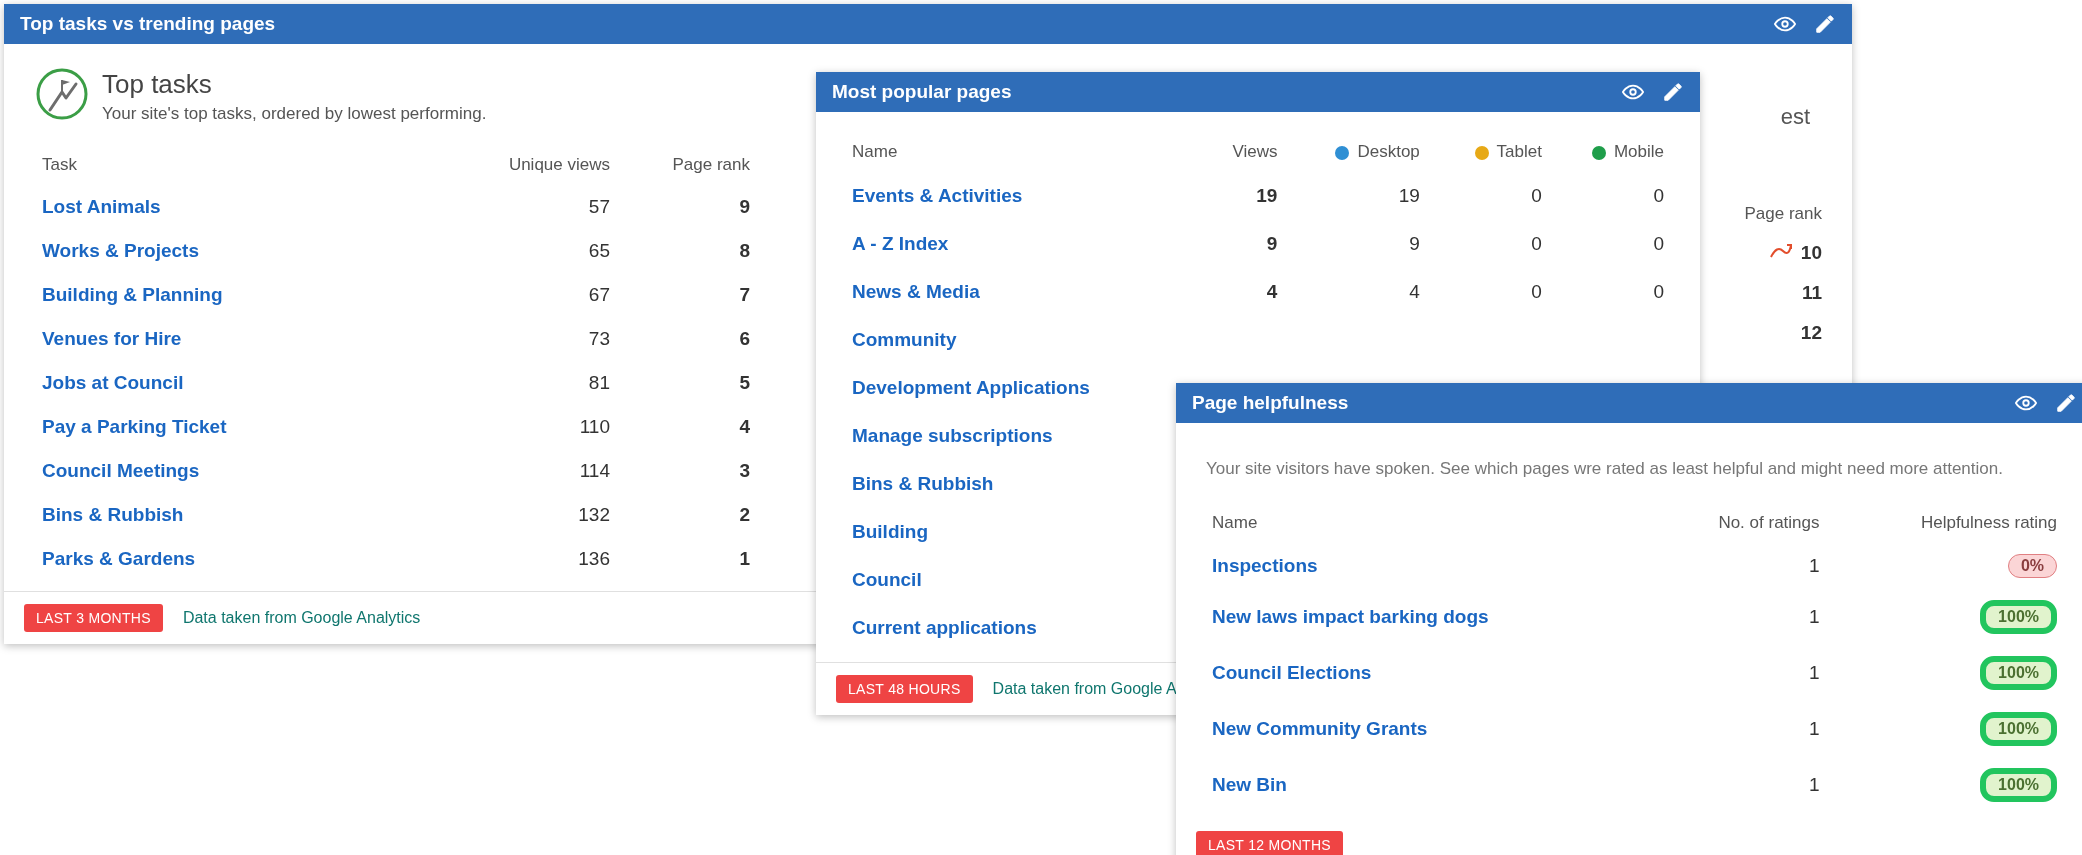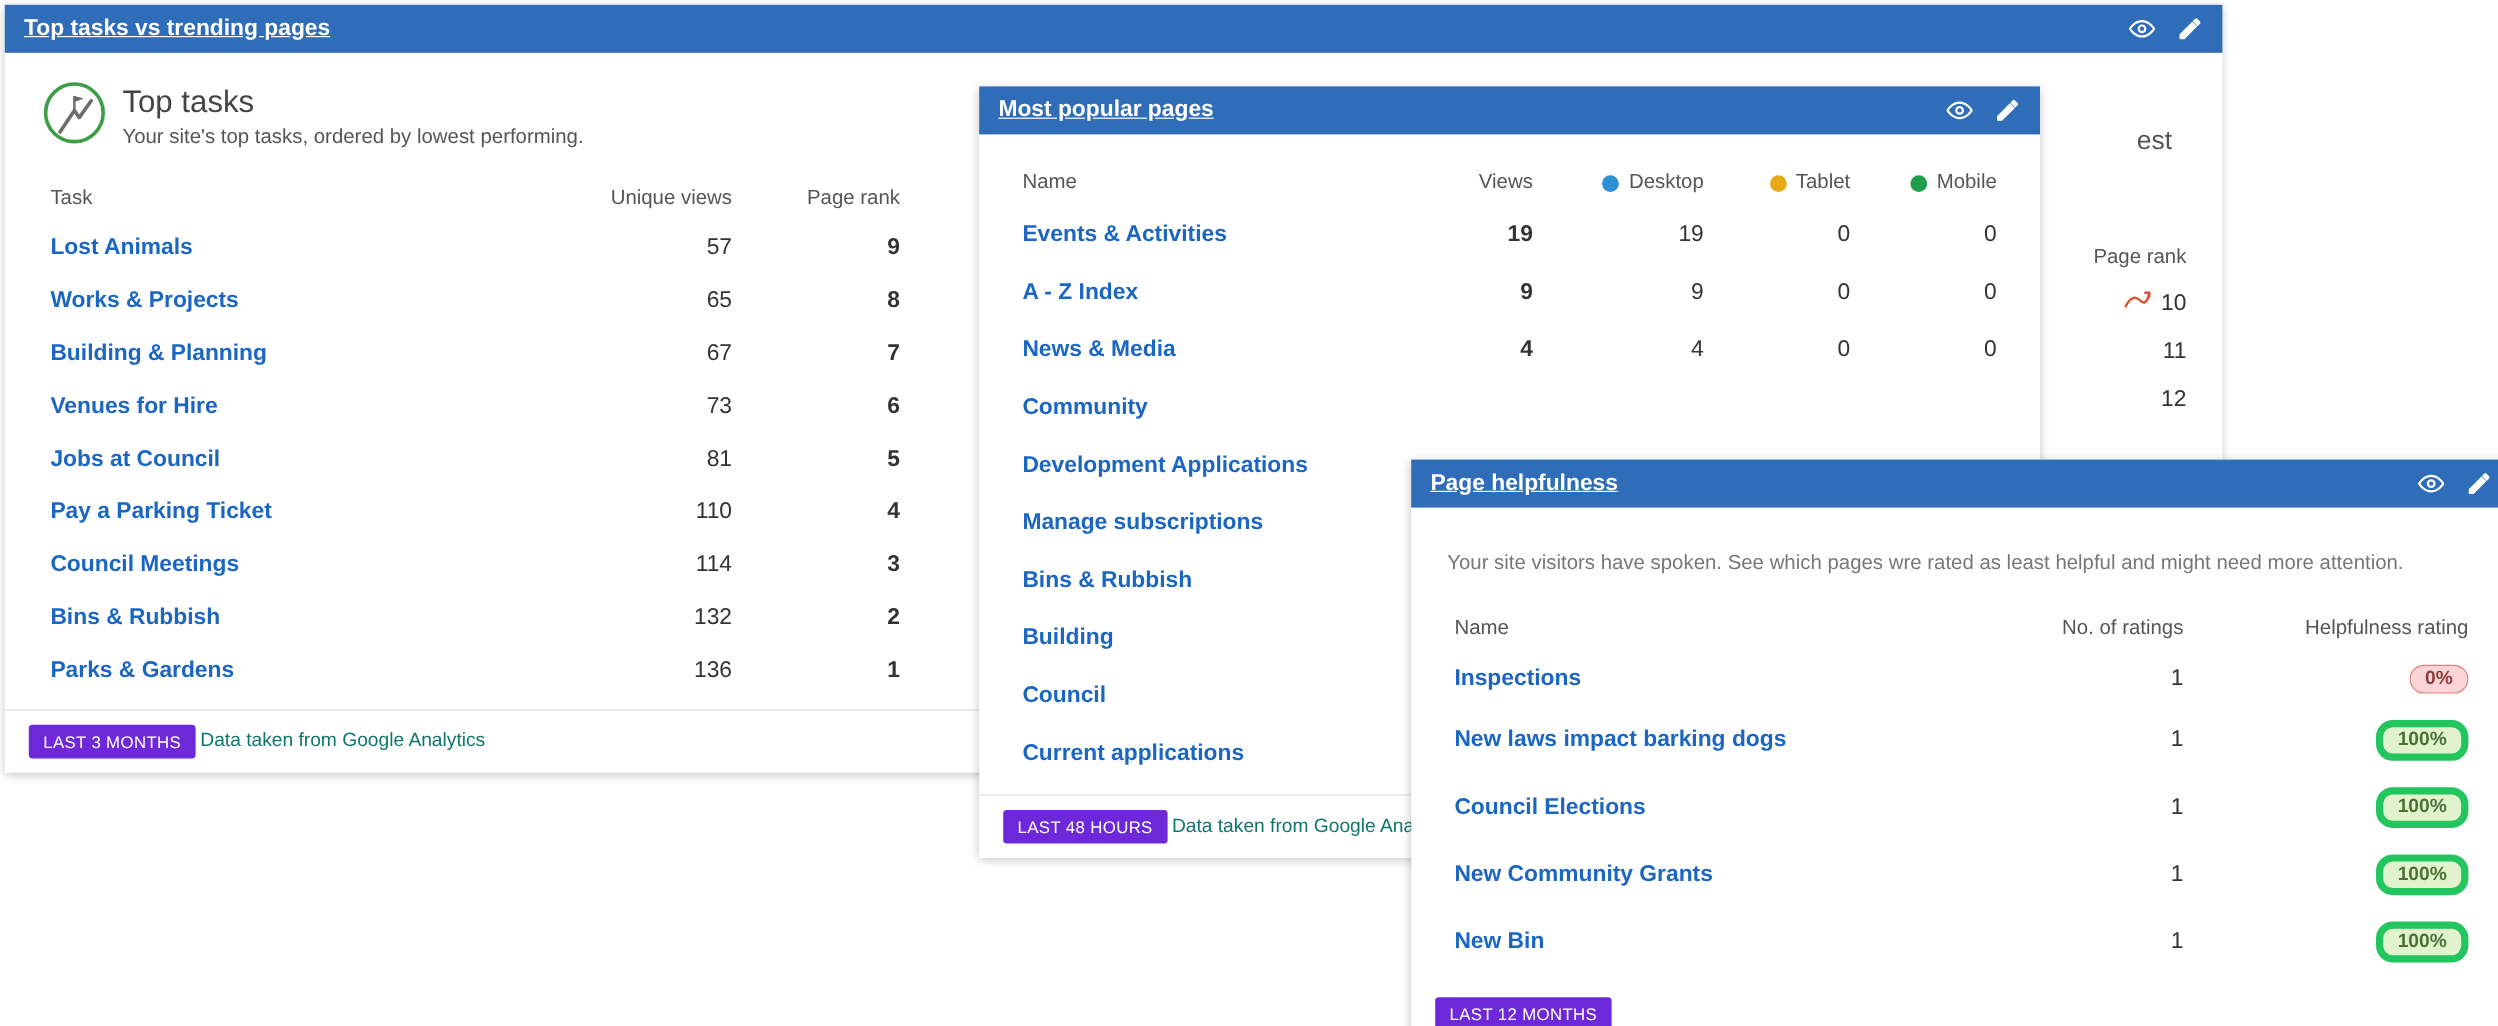--- a/index.html
+++ b/index.html
@@ -19,21 +19,20 @@
   }
   .panel-header {
     background: #2f6db8;
     color: #fff;
     font-weight: bold;
     display: flex;
     align-items: center;
     padding: 0 16px;
     height: 40px;
     font-size: 19px;
-    text-decoration: underline;
   }
   .panel-header .title { flex: 1; }
   .panel-header .icon-btn {
     margin-left: 18px;
     cursor: pointer;
     display: flex;
     align-items: center;
   }
   .panel-header svg { width: 22px; height: 22px; fill: #fff; stroke: #fff; }
   .panel-body { padding: 24px 32px 10px 32px; }
@@ -53,41 +52,41 @@
   .tbl td { padding: 12px 6px; font-size: 19px; }
   .tbl td.link a { color: #1a66c2; text-decoration: none; font-weight: bold; }
   .tbl td.bold { font-weight: bold; color:#333; }
   .footer-bar {
     border-top: 1px solid #e0e0e0;
     padding: 12px 20px;
     display: flex;
     align-items: center;
   }
   .range-pill {
-    background: #6d28d9;
+    background: #ef4444;
     color: #fff;
     font-size: 14px;
     padding: 6px 12px;
     border-radius: 3px;
     letter-spacing: 0.3px;
-    margin-right: 4px;
+    margin-right: 20px;
   }
   .footer-note { color:#0f766e; font-size: 16px; }
   .legend-dot {
     display:inline-block; width:14px; height:14px; border-radius:50%;
     vertical-align:middle; margin-right:8px;
   }
   .legend-cell { text-align:left; font-weight:normal; color:#555; font-size:17px; padding:10px 6px; white-space:nowrap;}
   .rank-side {
     position:absolute;
     right: 30px;
     top: 200px;
   }
   .rank-side .hdr { color:#555; font-size:17px; margin-bottom: 18px; text-align:right; }
-  .rank-side .row { display:flex; align-items:center; justify-content:flex-end; margin-bottom: 18px; font-weight:normal; font-size:19px; }
+  .rank-side .row { display:flex; align-items:center; justify-content:flex-end; margin-bottom: 18px; font-weight:bold; font-size:19px; }
   .trend-icon { margin-right: 8px; }
   .help-pill {
     display:inline-block;
     border-radius: 14px;
     padding: 2px 12px;
     font-size: 16px;
     font-weight: bold;
   }
   .help-green { background:#e1f3cd; border:6px solid #22c55e; color:#4b7031; }
   .help-red   { background:#fbd5d6; border:1px solid #e07f82; color:#8a3d3f; }

